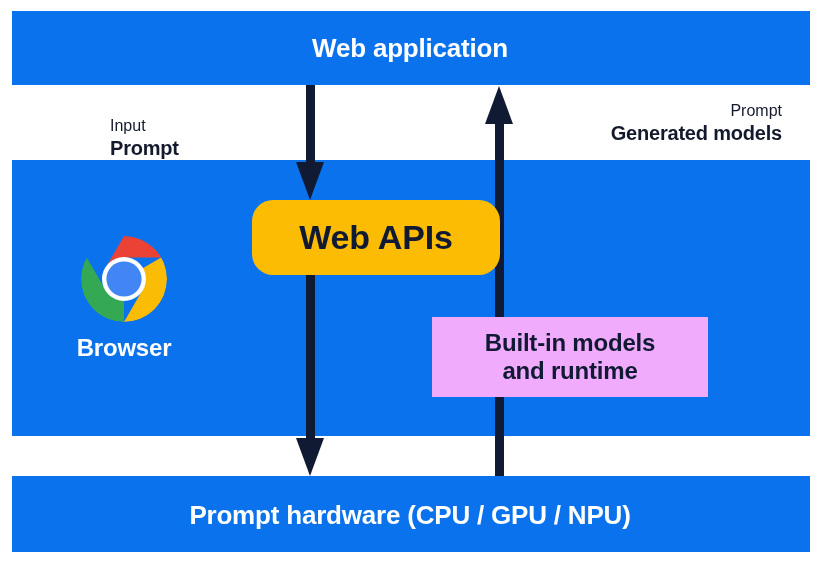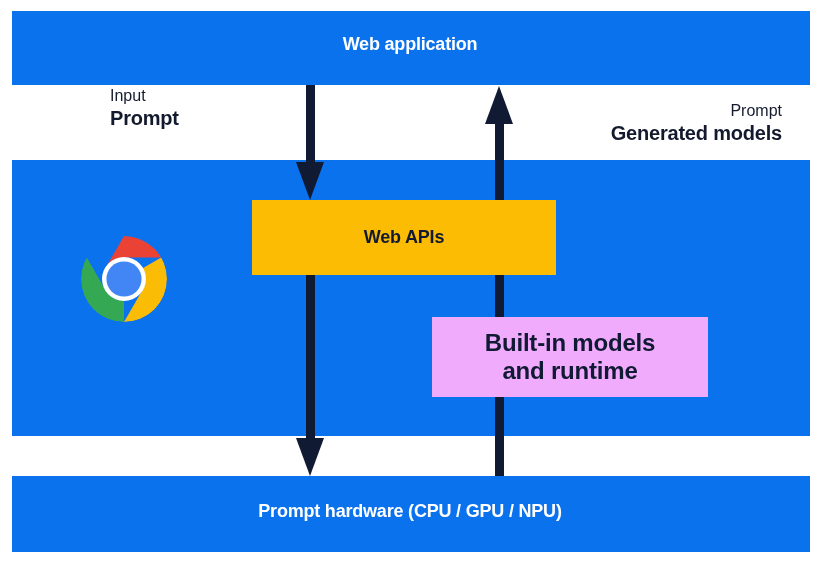--- a/index.html
+++ b/index.html
@@ -26,21 +26,21 @@
   #band-mid{ top:160px; height:276px; }
   #band-bottom{ top:476px; height:76px; }
 
   
   .band-title{
     position:absolute;
     left:0; width:100%;
     text-align:center;
     color:#ffffff;
     font-weight:bold;
-    font-size:18px;
+    font-size:26px;
     letter-spacing:-0.2px;
     line-height:1;
     white-space:nowrap;
   }
   #title-web-application{ top:35px; }
   #title-local-hardware{ top:502px; }
 
   
   .io-label{
     position:absolute;
@@ -52,21 +52,21 @@
     display:block;
     font-size:16px;
     font-weight:normal;
   }
   .io-label .io-value{
     display:block;
     font-size:20px;
     font-weight:bold;
     letter-spacing:-0.2px;
   }
-  #io-input{ left:110px; top:86px; text-align:left; }
+  #io-input{ left:110px; top:116px; text-align:left; }
   #io-output{ right:38px; top:101px; text-align:right; }
 
   
   .arrow-shaft{
     position:absolute;
     width:9px;
     background:#101A33;
   }
   .arrow-head{
     position:absolute;
@@ -101,23 +101,24 @@
     display:flex;
     align-items:center;
     justify-content:center;
     text-align:center;
     color:#101A33;
     font-weight:bold;
     line-height:1.16;
   }
   #box-web-apis{
     left:252px; top:200px;
-    width:304px; height:75px;
-    font-size:18px;
-    letter-spacing:-0.2px;
+    width:248px; height:75px;
+    font-size:34px;
+    letter-spacing:-0.2px;
+    border-radius:21px;
   }
   #box-builtin-models{
     left:432px; top:317px;
     width:276px; height:80px;
     font-size:24px;
     letter-spacing:-0.2px;
   }
   #box-builtin-models .box-text{ white-space:pre-line; }
 
   
@@ -188,18 +189,19 @@
         <path d="M88 0 A88 88 0 0 1 164.2 44 L88 44 A44 44 0 0 0 49.9 66 Z" fill="#EA4335"></path>
 
         <path d="M164.2 44 A88 88 0 0 1 88 176 L126.1 110 A44 44 0 0 0 126.1 66 Z" fill="#FBBC05"></path>
 
         <path d="M88 176 A88 88 0 0 1 11.8 44 L49.9 110 A44 44 0 0 0 88 132 Z" fill="#34A853"></path>
 
         <circle cx="88" cy="88" r="45" fill="#ffffff"></circle>
         <circle cx="88" cy="88" r="36" fill="#4285F4"></circle>
       </g>
     </svg>
+    <span id="browser-caption">Browser</span>
   </div>
 
   <div class="band" id="band-bottom" style="background: rgb(11, 114, 238);"></div>
   <div class="band-title" id="title-local-hardware">Prompt hardware (CPU / GPU / NPU)</div>
 
 </div>
 
 </body></html>

